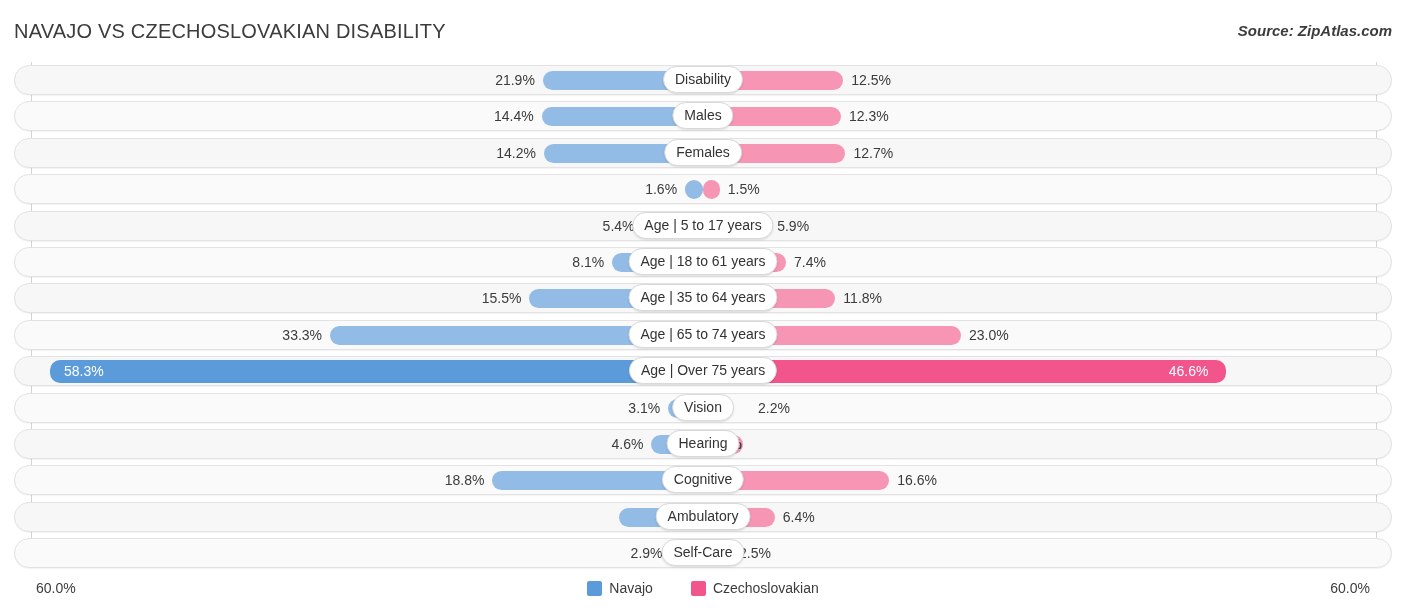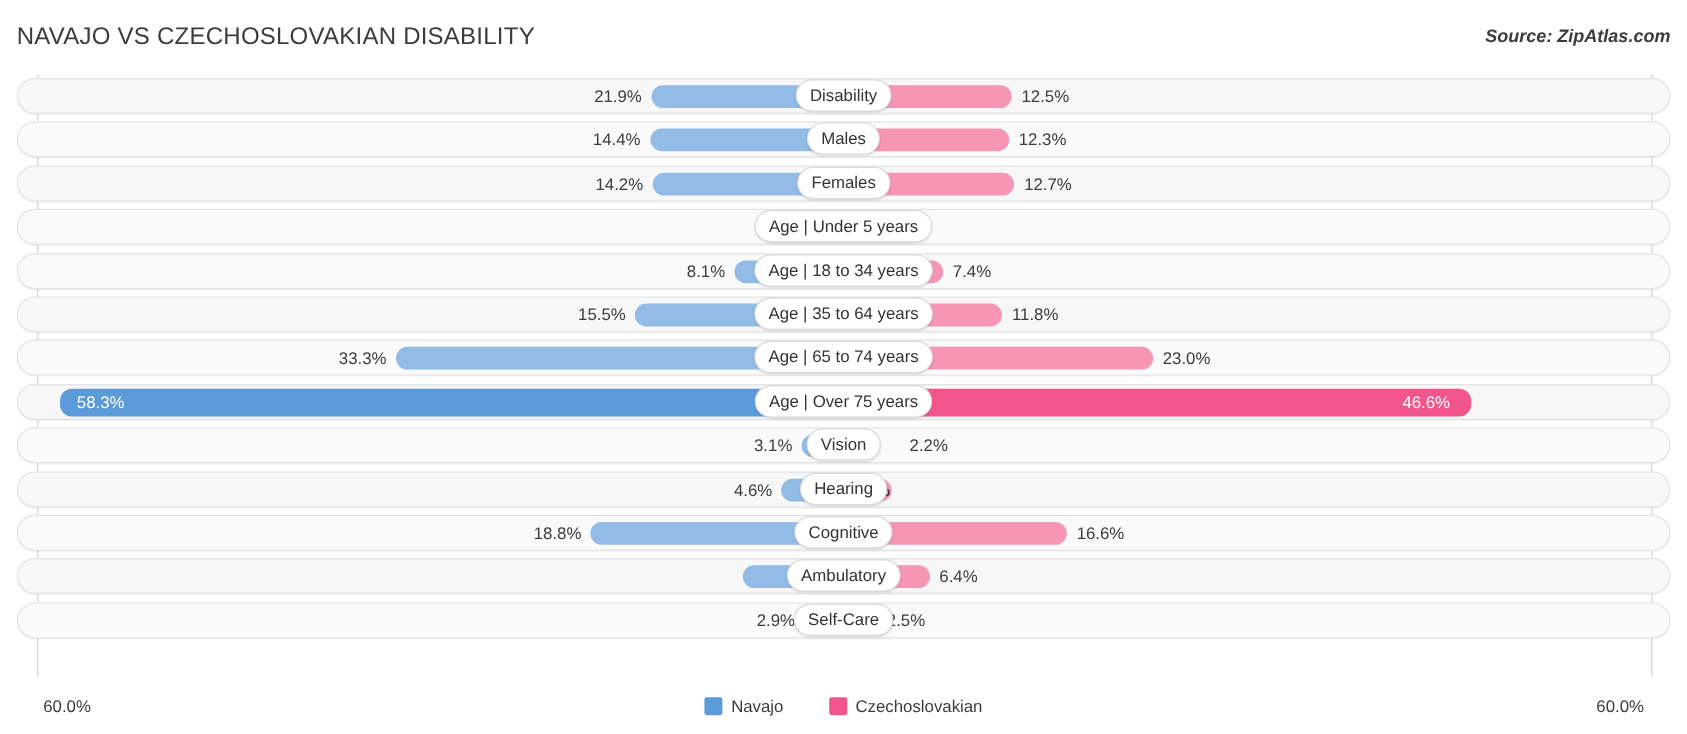--- a/index.html
+++ b/index.html
@@ -216,29 +216,36 @@
           <div class="val val-left" style="right: 870.04px;">14.2%</div>
           <div class="val val-right" style="left: 853.452px;">12.7%</div>
           <div class="pill" style="left: 703px;">Females</div>
         </div>
         <div class="row alt">
           <div class="track"></div>
           <div class="bar bar-left" style="left: 685.08px; width: 17.92px;"></div>
           <div class="bar bar-right" style="left: 703px; width: 16.825px;"></div>
           <div class="val val-left" style="right: 728.92px;">1.6%</div>
           <div class="val val-right" style="left: 727.825px;">1.5%</div>
-          <div class="pill" style="left: 703px;">Age | Under 5 years</div>
+        </div>
+        <div class="row">
+          <div class="track"></div>
+          <div class="bar bar-left" style="left: 642.52px; width: 60.48px;"></div>
+          <div class="bar bar-right" style="left: 703px; width: 66.1783px;"></div>
+          <div class="val val-left" style="right: 771.48px;">5.4%</div>
+          <div class="val val-right" style="left: 777.178px;">5.9%</div>
+          <div class="pill" style="left: 703px;">Age | 5 to 17 years</div>
         </div>
         <div class="row alt">
           <div class="track"></div>
           <div class="bar bar-left" style="left: 612.28px; width: 90.72px;"></div>
           <div class="bar bar-right" style="left: 703px; width: 83.0033px;"></div>
           <div class="val val-left" style="right: 801.72px;">8.1%</div>
           <div class="val val-right" style="left: 794.003px;">7.4%</div>
-          <div class="pill" style="left: 703px;">Age | 18 to 34 years</div>
+          <div class="pill" style="left: 703px;">Age | 18 to 61 years</div>
         </div>
         <div class="row">
           <div class="track"></div>
           <div class="bar bar-left" style="left: 529.4px; width: 173.6px;"></div>
           <div class="bar bar-right" style="left: 703px; width: 132.357px;"></div>
           <div class="val val-left" style="right: 884.6px;">15.5%</div>
           <div class="val val-right" style="left: 843.357px;">11.8%</div>
           <div class="pill" style="left: 703px;">Age | 35 to 64 years</div>
         </div>
         <div class="row alt">

